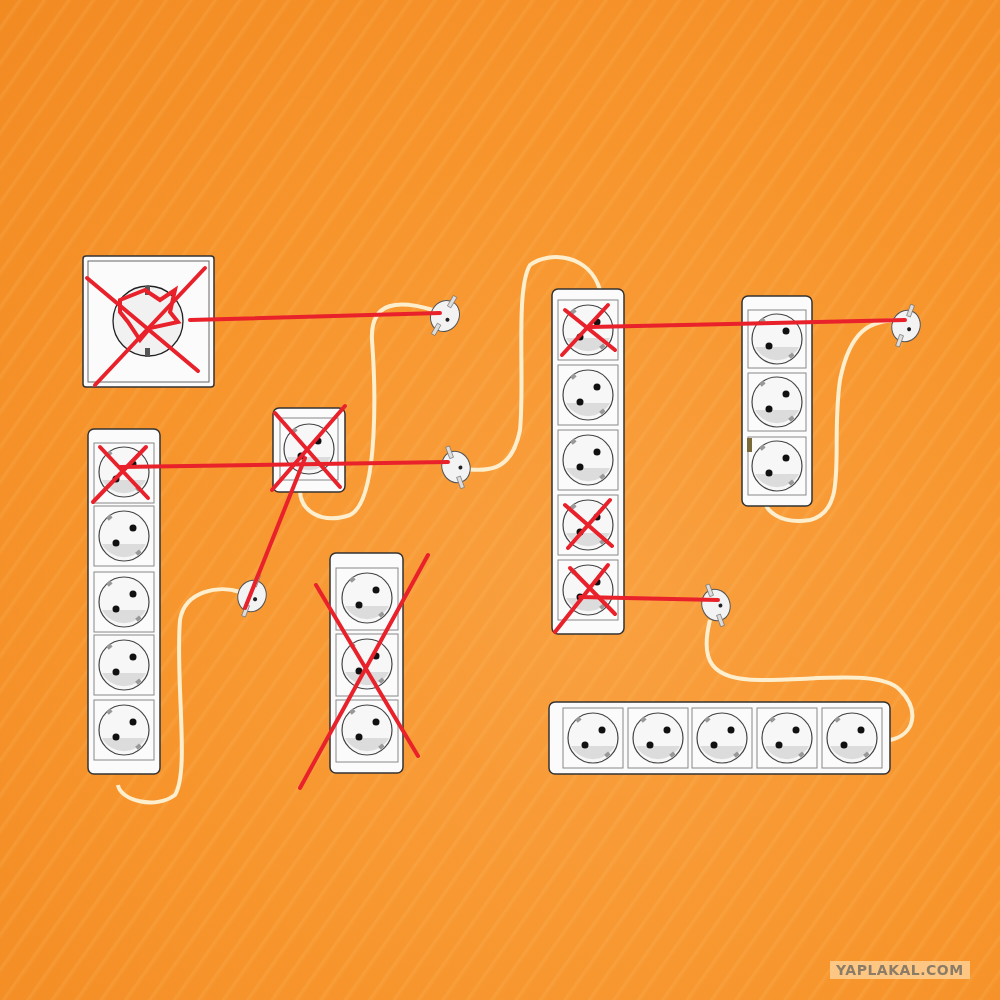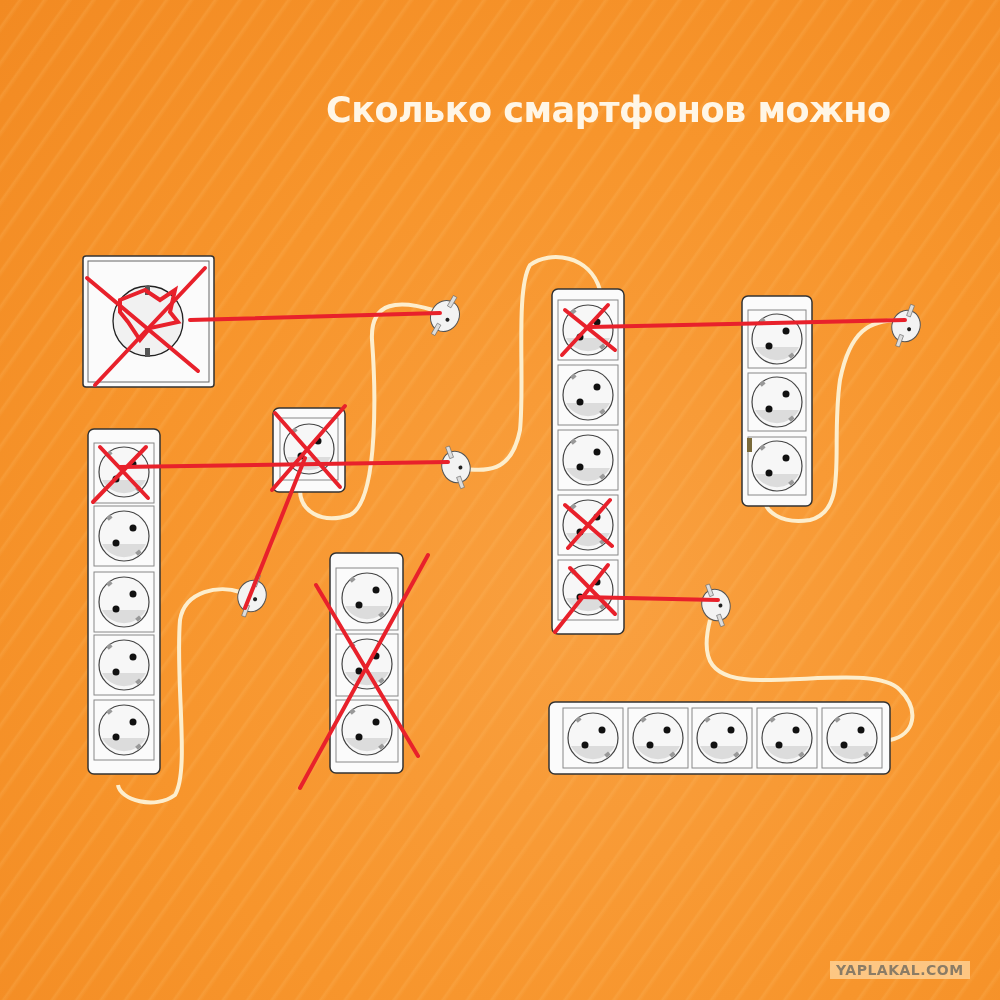--- a/index.html
+++ b/index.html
@@ -13,21 +13,20 @@
   .title div{white-space:nowrap;}
   svg.scene{position:absolute;left:0;top:0;}
   .watermark{position:absolute;left:830px;top:961px;background:rgba(255,215,160,0.75);color:#8a7c66;font-weight:bold;font-size:14px;padding:1px 6px;letter-spacing:0.5px;}
 </style>
 </head>
 <body>
 
 <div class="bg"></div>
 
 <div class="title">
-  <div>Сколько смартфонов можно</div>
 </div>
 
 <svg class="scene" width="1000" height="1000" viewBox="0 0 1000 1000">
   <defs>
     <g id="sock">
       <circle cx="0" cy="0" r="25" fill="#f7f7f7" stroke="#444" stroke-width="1.2"></circle>
       <path d="M-22 8 A25 25 0 0 0 22 8" fill="#dcdcdc"></path>
       <circle cx="9" cy="-8" r="3.5" fill="#111"></circle>
       <circle cx="-8" cy="7" r="3.5" fill="#111"></circle>
       <rect x="-17" y="-20" width="5" height="4" fill="#999" transform="rotate(-40 -15 -18)"></rect>

